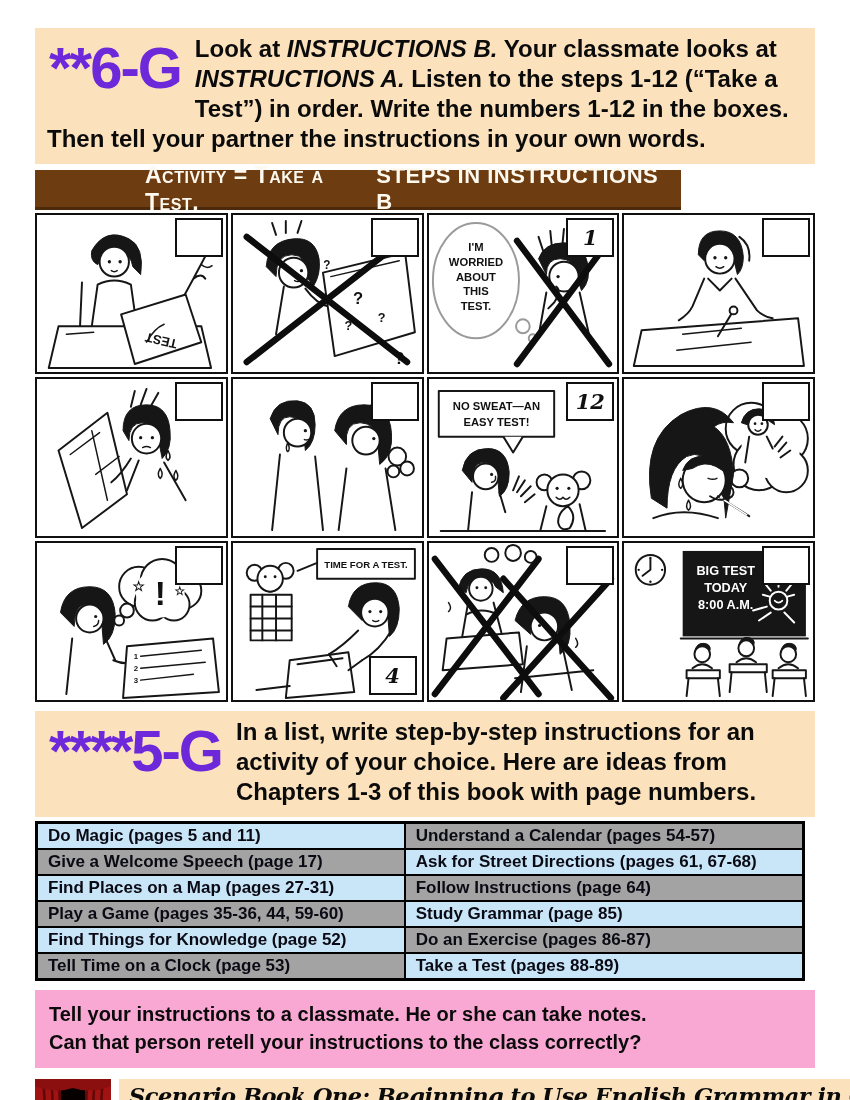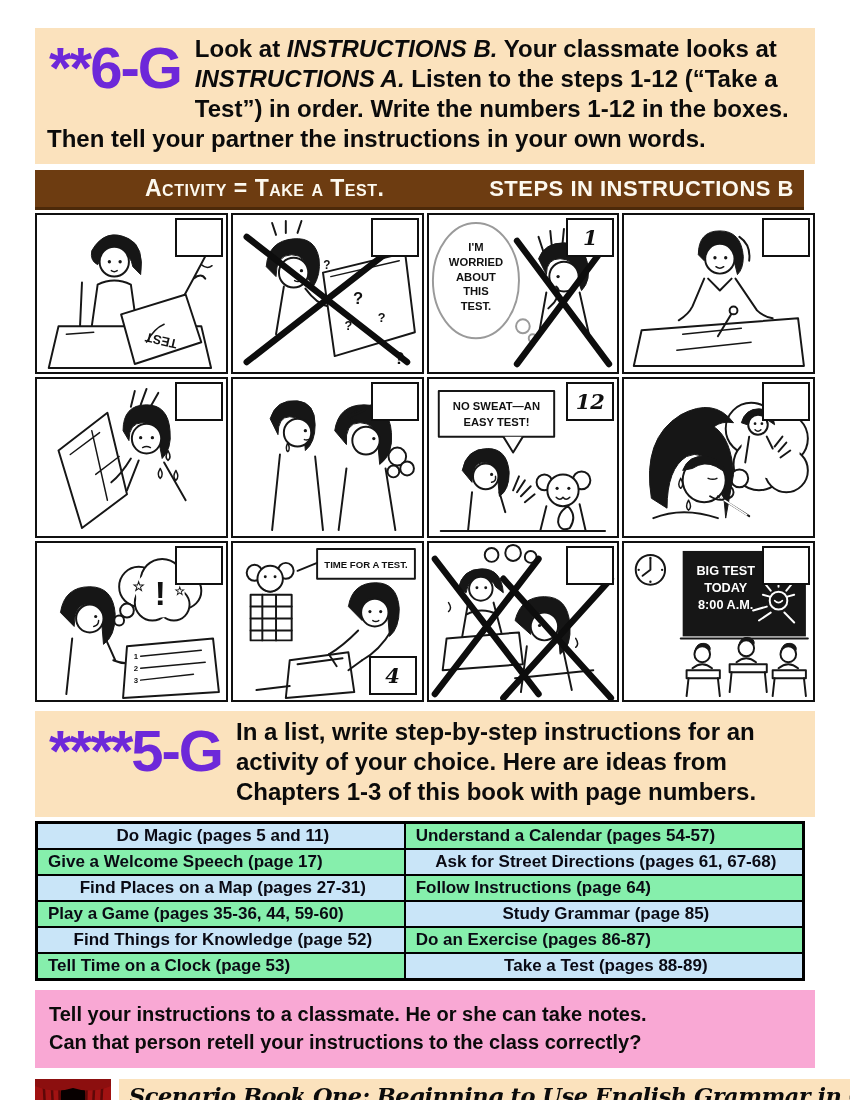--- a/index.html
+++ b/index.html
@@ -10,21 +10,21 @@
   .peach-block{background:#FBE2BD;padding:6px 14px 10px 12px;overflow:hidden;}
   .block1{margin-top:28px;}
   .big-code{float:left;font-weight:900;font-size:58px;line-height:64px;height:66px;
             letter-spacing:-2px;color:#6d28d9;margin:2px 14px 0 2px;
             font-family:"Liberation Sans",sans-serif;}
   .hdr-text{margin:0 0 0 0;font-size:24px;line-height:30px;font-weight:bold;color:#0b0b0b;}
   .bi{font-style:italic;}
 
   
   .banner{margin-top:6px;background:#6D3C11;border-bottom:3px solid #4c2909;height:37px;
-          display:flex;align-items:center;color:#FDF9EF;font-weight:bold;width:769px;}
+          display:flex;align-items:center;color:#FDF9EF;font-weight:bold;width:646px;}
   .banner .act{font-variant:small-caps;font-size:23px;letter-spacing:.5px;margin-left:110px;}
   .banner .steps{font-size:22px;margin-left:auto;margin-right:10px;letter-spacing:.5px;}
 
   
   .grid{margin-top:3px;display:grid;grid-template-columns:repeat(4,1fr);
         grid-template-rows:repeat(3,161px);gap:3px;}
   .cell{border:2.5px solid #101010;background:#fff;position:relative;overflow:hidden;}
   .cell svg{width:100%;height:100%;display:block;}
   .num-box{position:absolute;top:3px;right:3px;width:44px;height:35px;background:#fff;
            border:2.5px solid #101010;display:flex;align-items:center;justify-content:center;
@@ -36,22 +36,22 @@
   .hair{fill:#161616;stroke:#161616;stroke-width:1;}
   .xmark{stroke:#0d0d0d;stroke-width:6.5;stroke-linecap:round;fill:none;}
   .comic{font-family:"Liberation Sans",sans-serif;font-weight:bold;fill:#111;}
   .gray{stroke:#9a9a9a;}
   .thin{stroke-width:1.5;}
 
   
   .idea-table{margin-top:4px;border-collapse:collapse;width:770px;border:3px solid #000;}
   .idea-table td{border:2.5px solid #000;height:21px;padding:1px 6px 2px 10px;
                  font-size:17px;font-weight:bold;color:#0a0a14;}
-  td.blue{background:#C9E5F8;text-align:center;}
-  td.green{background:#86efac;}
+  td.blue{background:#C9E5F8;}
+  td.green{background:#a3a3a3;}
   .colL{width:48%;} .colR{width:52%;}
 
   
   .note{margin-top:9px;background:#f9a8d4;padding:10px 16px 12px 14px;
         font-size:20px;font-weight:bold;line-height:28px;color:#0b0b0b;}
 
   
   .footer{margin-top:11px;display:flex;align-items:stretch;gap:8px;height:66px;}
   .badge{width:76px;height:66px;flex:none;}
   .foot-bar{flex:1;background:#FBE2BD;padding:4px 10px 2px 10px;position:relative;}

